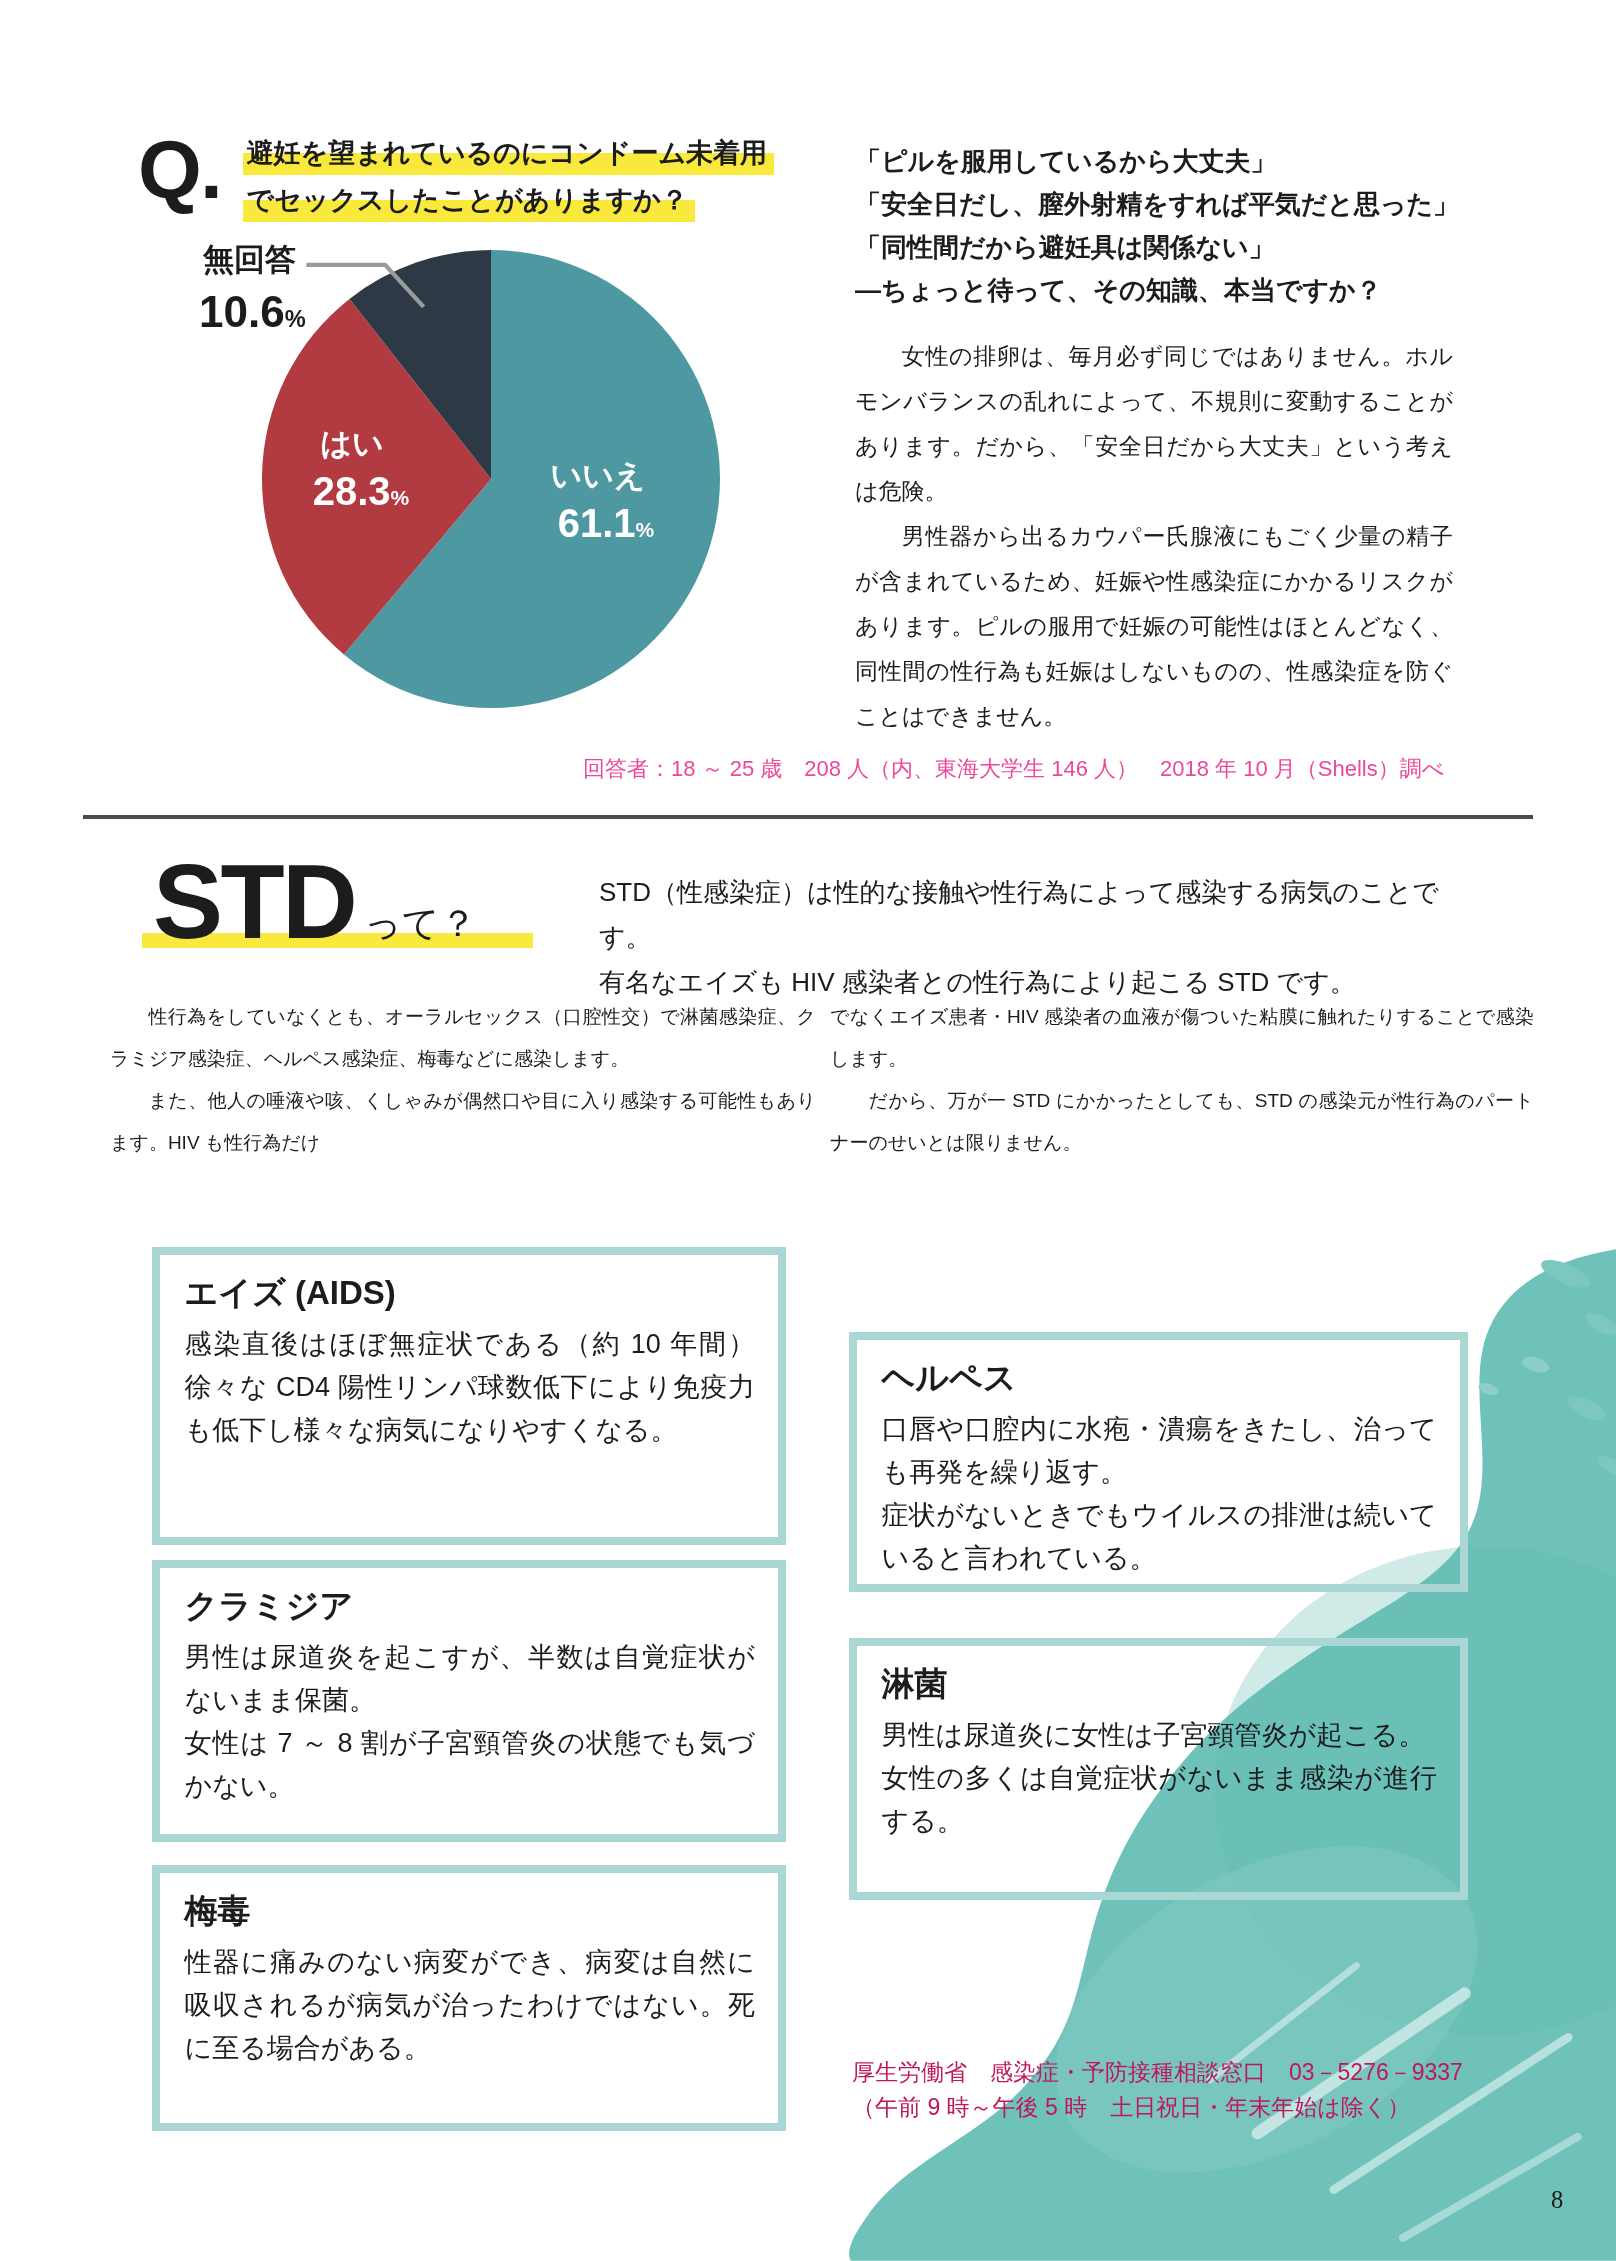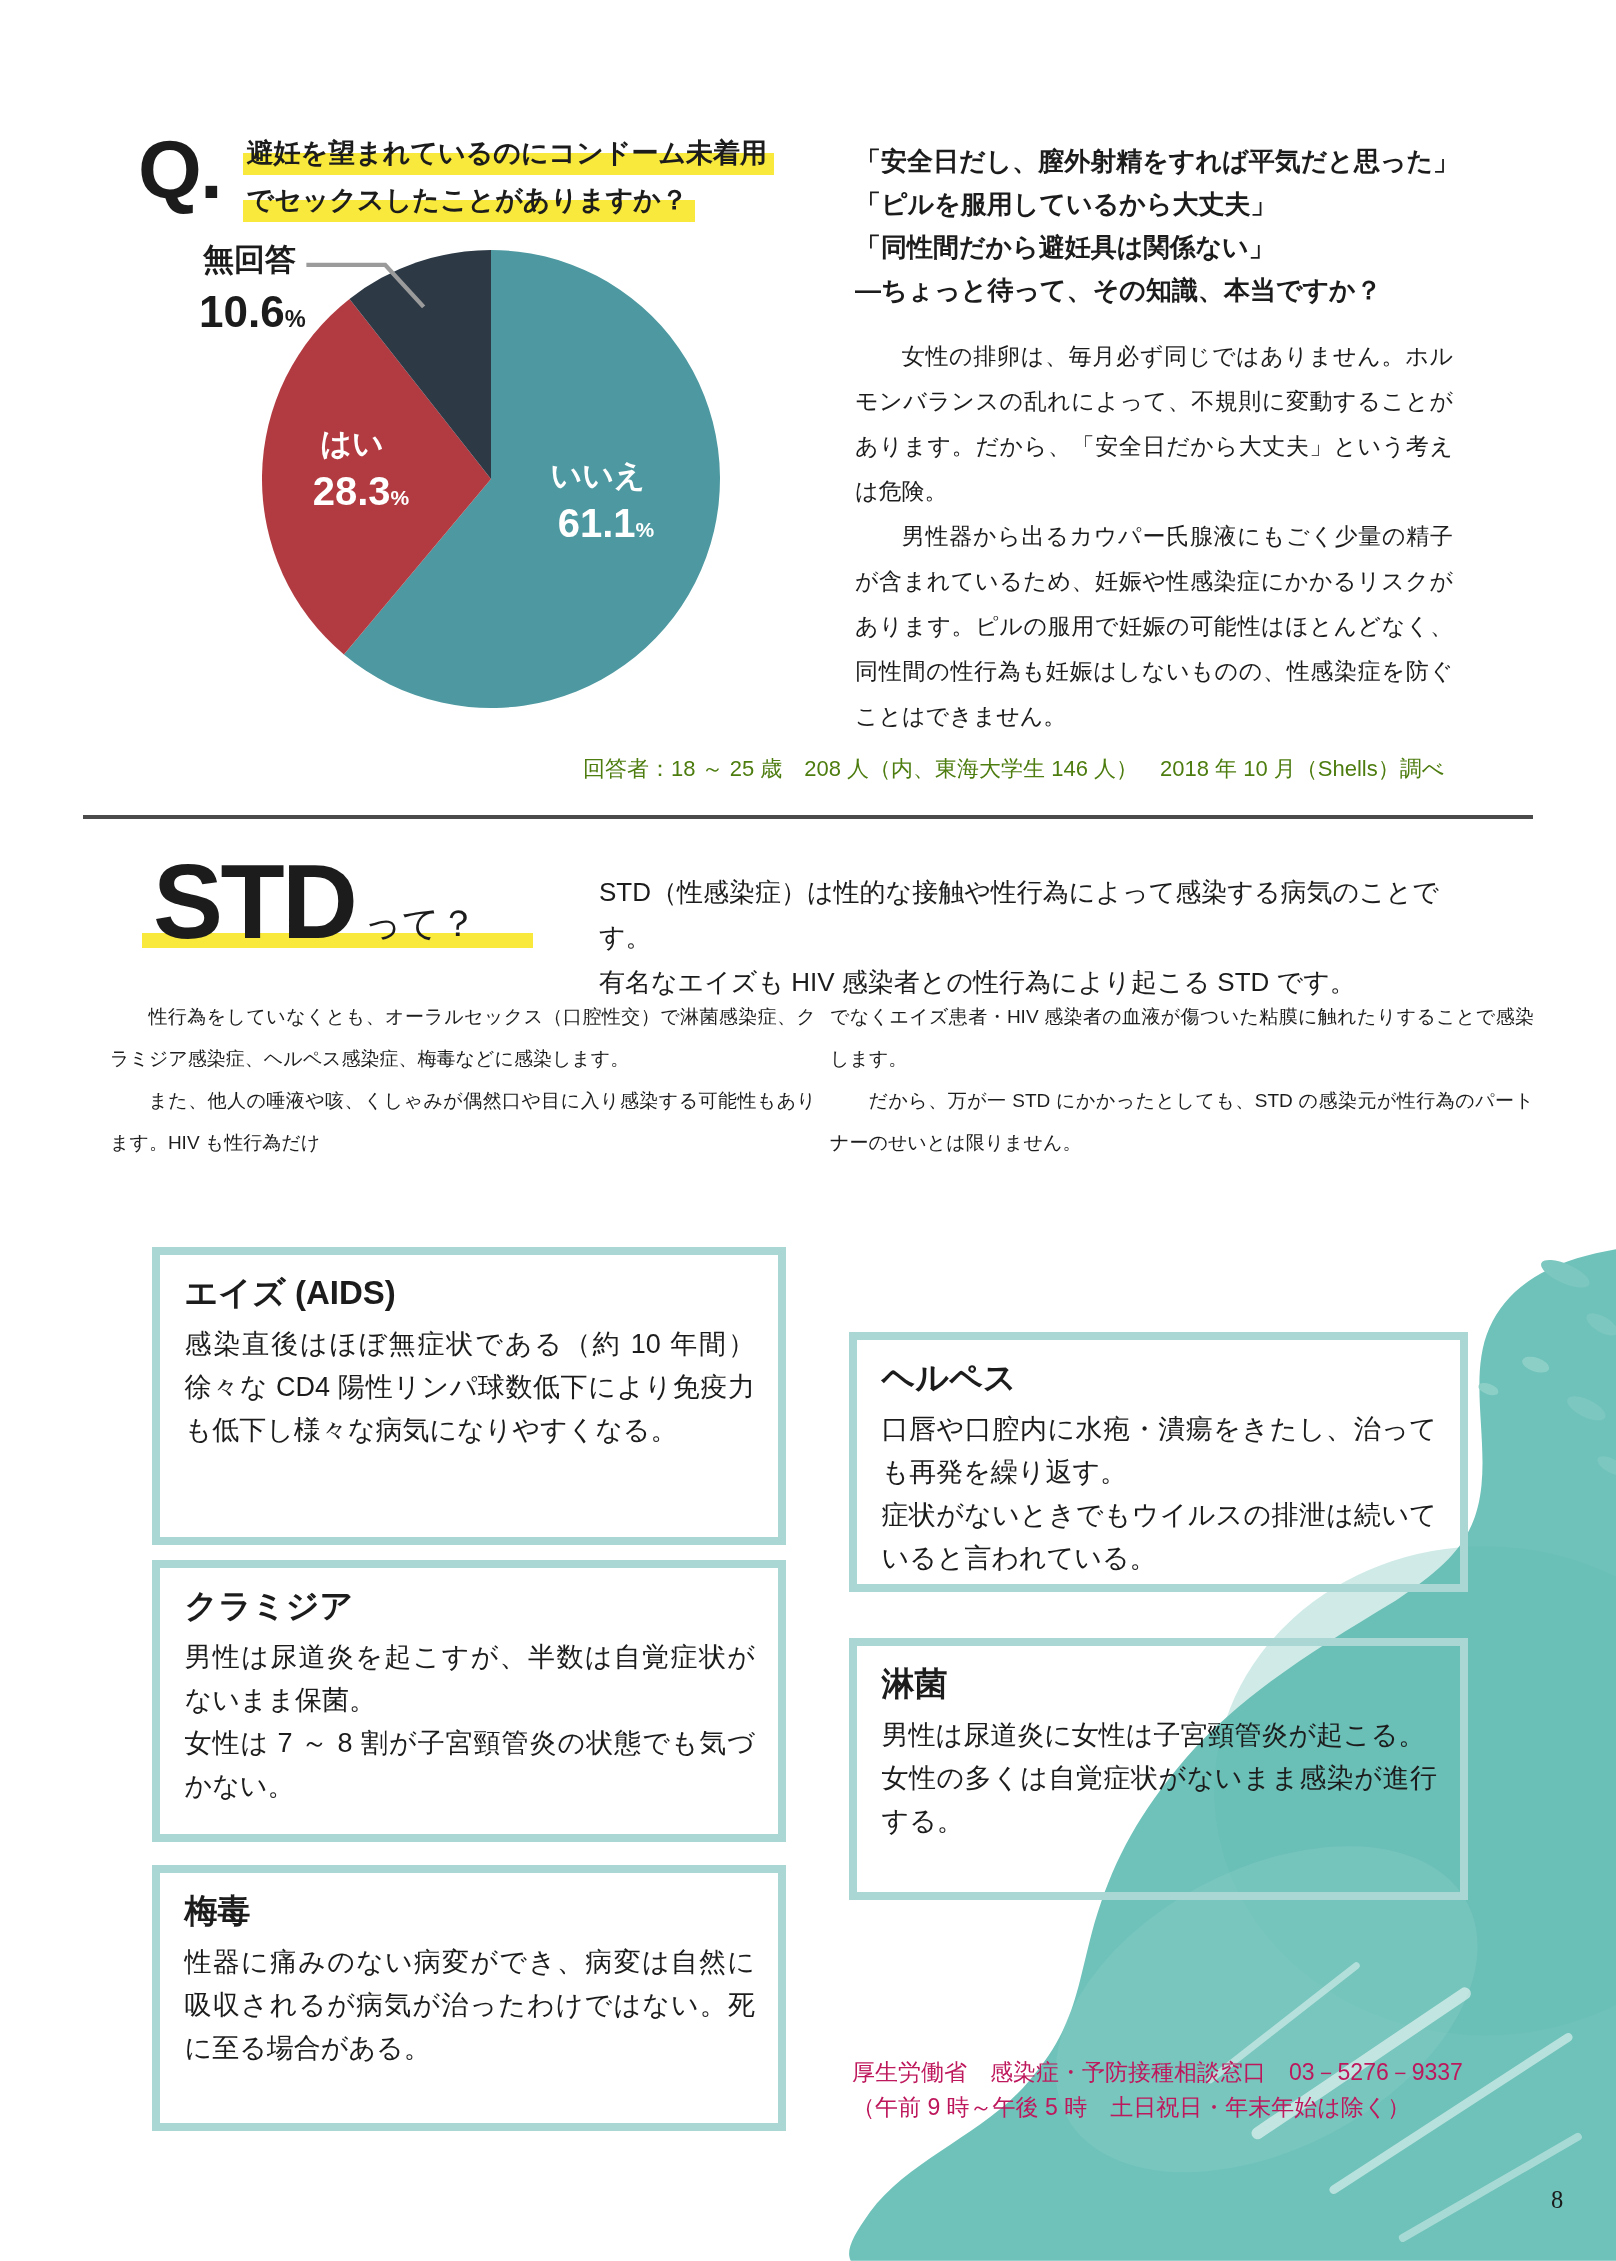--- a/index.html
+++ b/index.html
@@ -26,21 +26,21 @@
   .pie-wrap{left:262px;top:250px;width:458px;height:458px;}
   .pie-wrap svg{position:absolute;left:0;top:0;}
   .pie-label{position:absolute;transform:translate(-50%,-50%);color:#ffffff;text-align:center;white-space:nowrap;}
   .pie-cat{font-size:31px;font-weight:700;}
   .pie-val{font-size:40px;font-weight:700;}
   .pie-unit{font-size:21px;font-weight:700;}
   .noans-label{left:203px;top:239px;font-size:31px;font-weight:700;white-space:nowrap;}
   .noans-value{left:199px;top:287px;font-size:44px;font-weight:700;white-space:nowrap;}
   .noans-unit{font-size:23.6px;font-weight:700;}
   .leader-svg{left:301px;top:257px;}
-  .resp-note{left:583px;top:754px;font-size:22px;white-space:nowrap;color:#4d7c0f;}
+  .resp-note{left:583px;top:754px;font-size:22px;white-space:nowrap;color:#ec4899;}
   .rule{left:83px;top:815px;width:1450px;height:4.4px;background:#4b4b4b;}
   
   .std-underline{left:142px;top:933px;width:391px;height:15px;background:#f8e93c;}
   .std-word{left:153px;top:849px;font-size:105px;font-weight:700;line-height:1;letter-spacing:-2.6px;}
   .std-suffix{left:364px;top:905px;font-size:37px;font-weight:400;line-height:1;}
   .std-intro{left:599px;top:870px;width:865px;font-size:26px;line-height:45px;}
   .col{top:996px;width:706px;font-size:19px;line-height:42px;text-align:justify;}
   .col p{margin:0;}
   .col p.indent{text-indent:1em;}
   .col-left{left:110px;}
@@ -93,22 +93,22 @@
     <ellipse cx="1845" cy="1678" rx="18" ry="8" fill="#7cc7bf" transform="rotate(28 1845 1678)"></ellipse>
   </svg>
 
   <div class="content">
 
     <div class="abs q-mark">Q.</div>
     <div class="abs q-line q-line1">避妊を望まれているのにコンドーム未着用</div>
     <div class="abs q-line q-line2">でセックスしたことがありますか？</div>
 
     <div class="abs quotes">
+      <div>「ピルを服用しているから大丈夫」</div>
       <div>「安全日だし、膣外射精をすれば平気だと思った」</div>
-      <div>「ピルを服用しているから大丈夫」</div>
       <div>「同性間だから避妊具は関係ない」</div>
       <div>―ちょっと待って、その知識、本当ですか？</div>
     </div>
     <div class="abs lead-paras">
       <p>　女性の排卵は、毎月必ず同じではありません。ホルモンバランスの乱れによって、不規則に変動することがあります。だから、「安全日だから大丈夫」という考えは危険。</p>
       <p>　男性器から出るカウパー氏腺液にもごく少量の精子が含まれているため、妊娠や性感染症にかかるリスクがあります。ピルの服用で妊娠の可能性はほとんどなく、同性間の性行為も妊娠はしないものの、性感染症を防ぐことはできません。</p>
     </div>
 
     <div class="abs pie-wrap">
       <svg id="pie-svg" width="458" height="458" viewBox="0 0 524 524">

